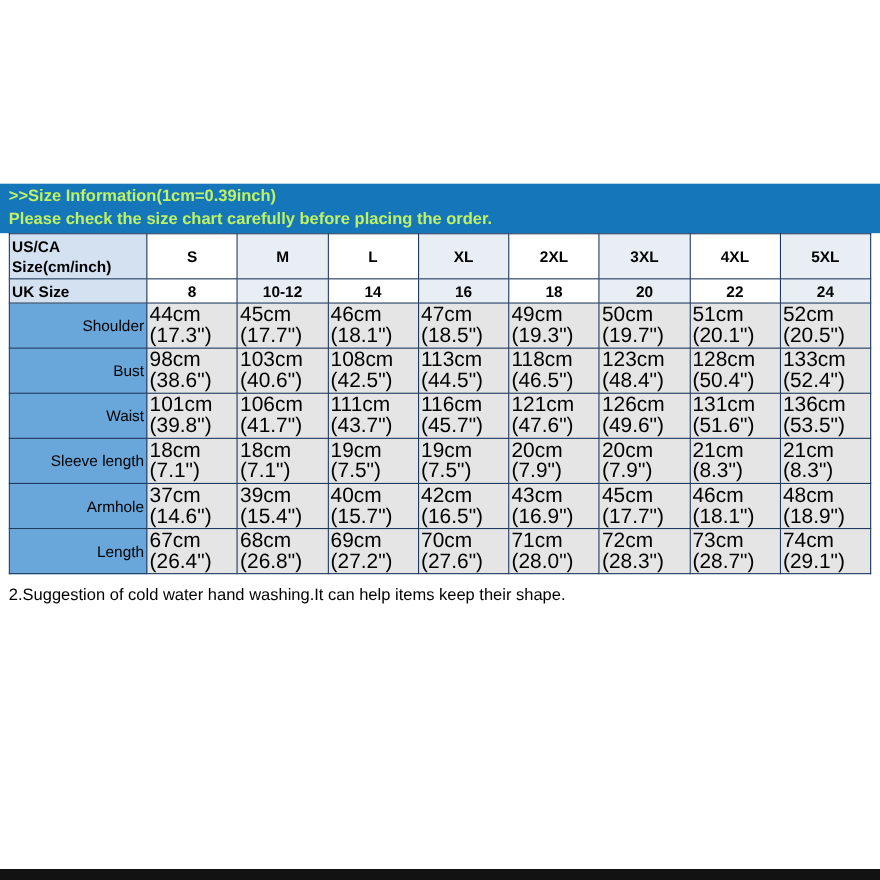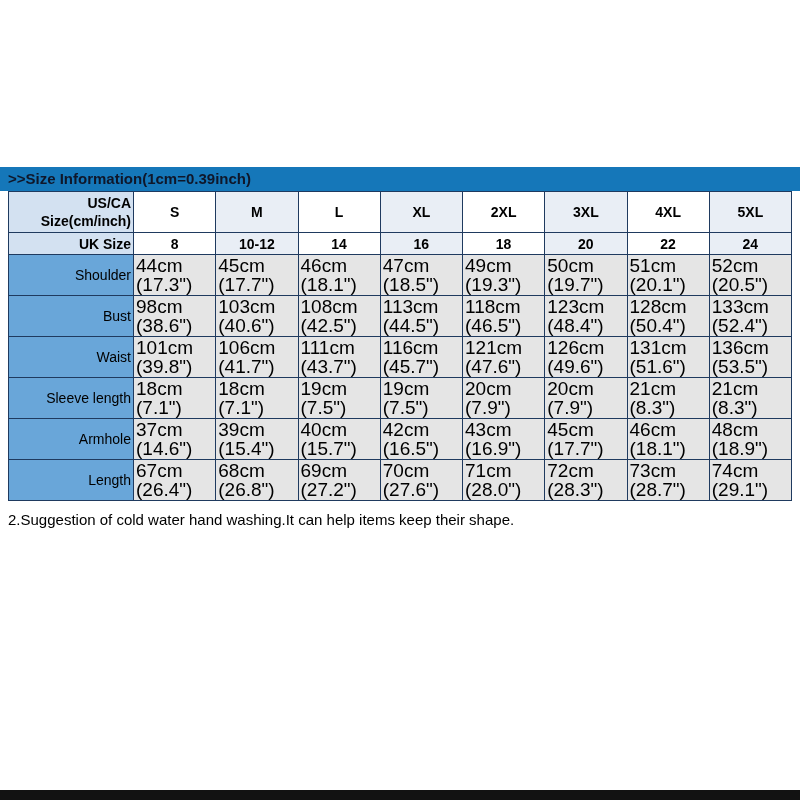--- a/index.html
+++ b/index.html
@@ -2,38 +2,38 @@
 <html style="--banner-blue: #1577b9; --header-label-blue: #d3e1f1; --alt-tint: #e9eef5; --label-blue: #69a6d9; --border-navy: #1f3a5f;"><head>
 <meta charset="utf-8">
 <style>
   html,body{margin:0;padding:0;}
   body{
     width:800px;height:800px;background:#ffffff;position:relative;overflow:hidden;
     font-family:"Liberation Sans","DejaVu Sans",sans-serif;color:#000;
   }
   .content{padding-top:167px;}
   .banner{
-    background:var(--banner-blue,#1577b9);color:#0f172a;font-weight:bold;
+    background:var(--banner-blue,#1577b9);color:#bef264;font-weight:bold;
     font-size:15px;line-height:21px;padding:1px 8px 2px 8px;
   }
   .size-chart{
     border-collapse:collapse;table-layout:fixed;
     margin:0 8px;width:784px;
   }
   .size-chart col.label-col{width:125px;}
   .size-chart th,.size-chart td{
     border:1px solid var(--border-navy,#1f3a5f);
     padding:0 2px;vertical-align:middle;
   }
   tr.tall th,tr.tall td{height:40px;}
   tr.short th,tr.short td{height:21px;}
   tr.measure-row th,tr.measure-row td{height:40px;}
   .header-label{
     background:var(--header-label-blue,#d3e1f1);
-    font-weight:bold;font-size:14px;text-align:right;line-height:18px;
+    font-weight:bold;font-size:14px;text-align:left;line-height:18px;
   }
   .header-val{
     font-weight:bold;font-size:14px;text-align:center;background:#fff;
   }
   .header-val.alt{background:var(--alt-tint,#e9eef5);}
   .measure-label{
     background:var(--label-blue,#69a6d9);
     font-weight:normal;font-size:14px;text-align:right;padding-left:6px;
   }
   .measure-val{
@@ -48,20 +48,21 @@
     background:#121212;
   }
 </style>
 </head>
 <body>
 
 <div class="content">
 
   <div class="banner">
     <div>&gt;&gt;Size Information(1cm=0.39inch)</div>
+    <div>Please check the size chart carefully before placing the order.</div>
   </div>
 
   <table class="size-chart">
     <colgroup>
       <col class="label-col">
       <col>
         <col>
         <col>
         <col>
         <col>

